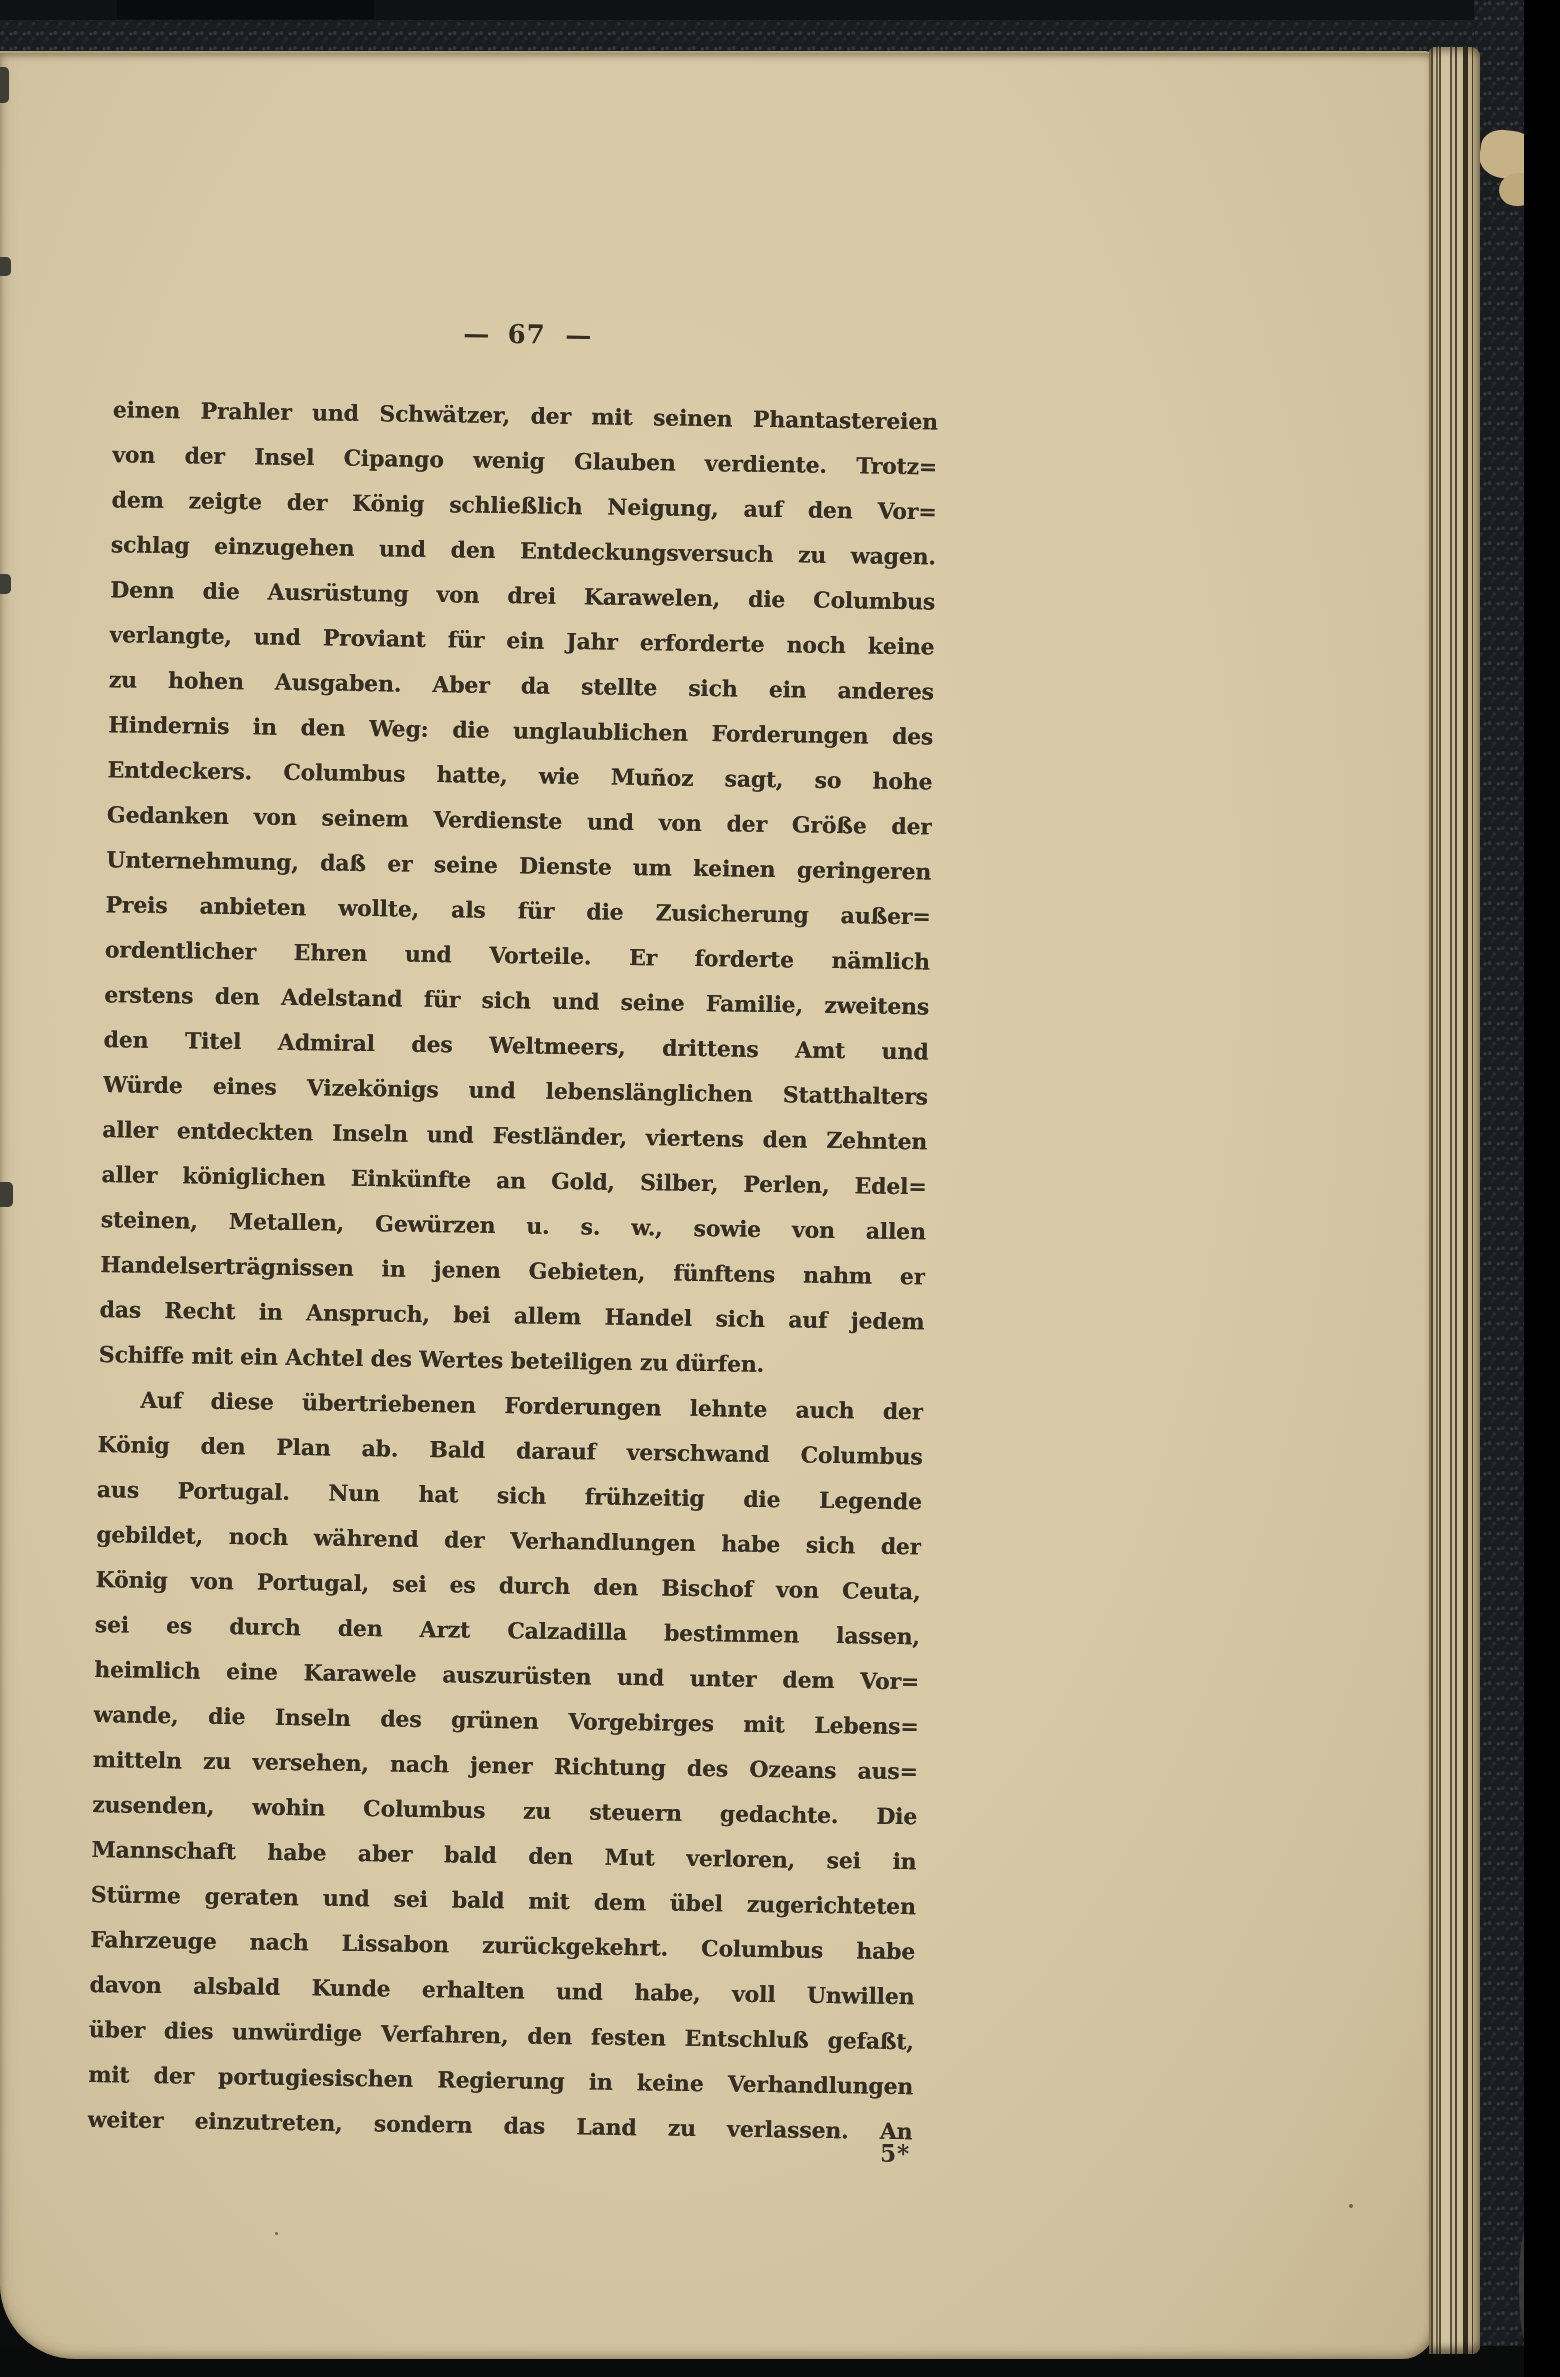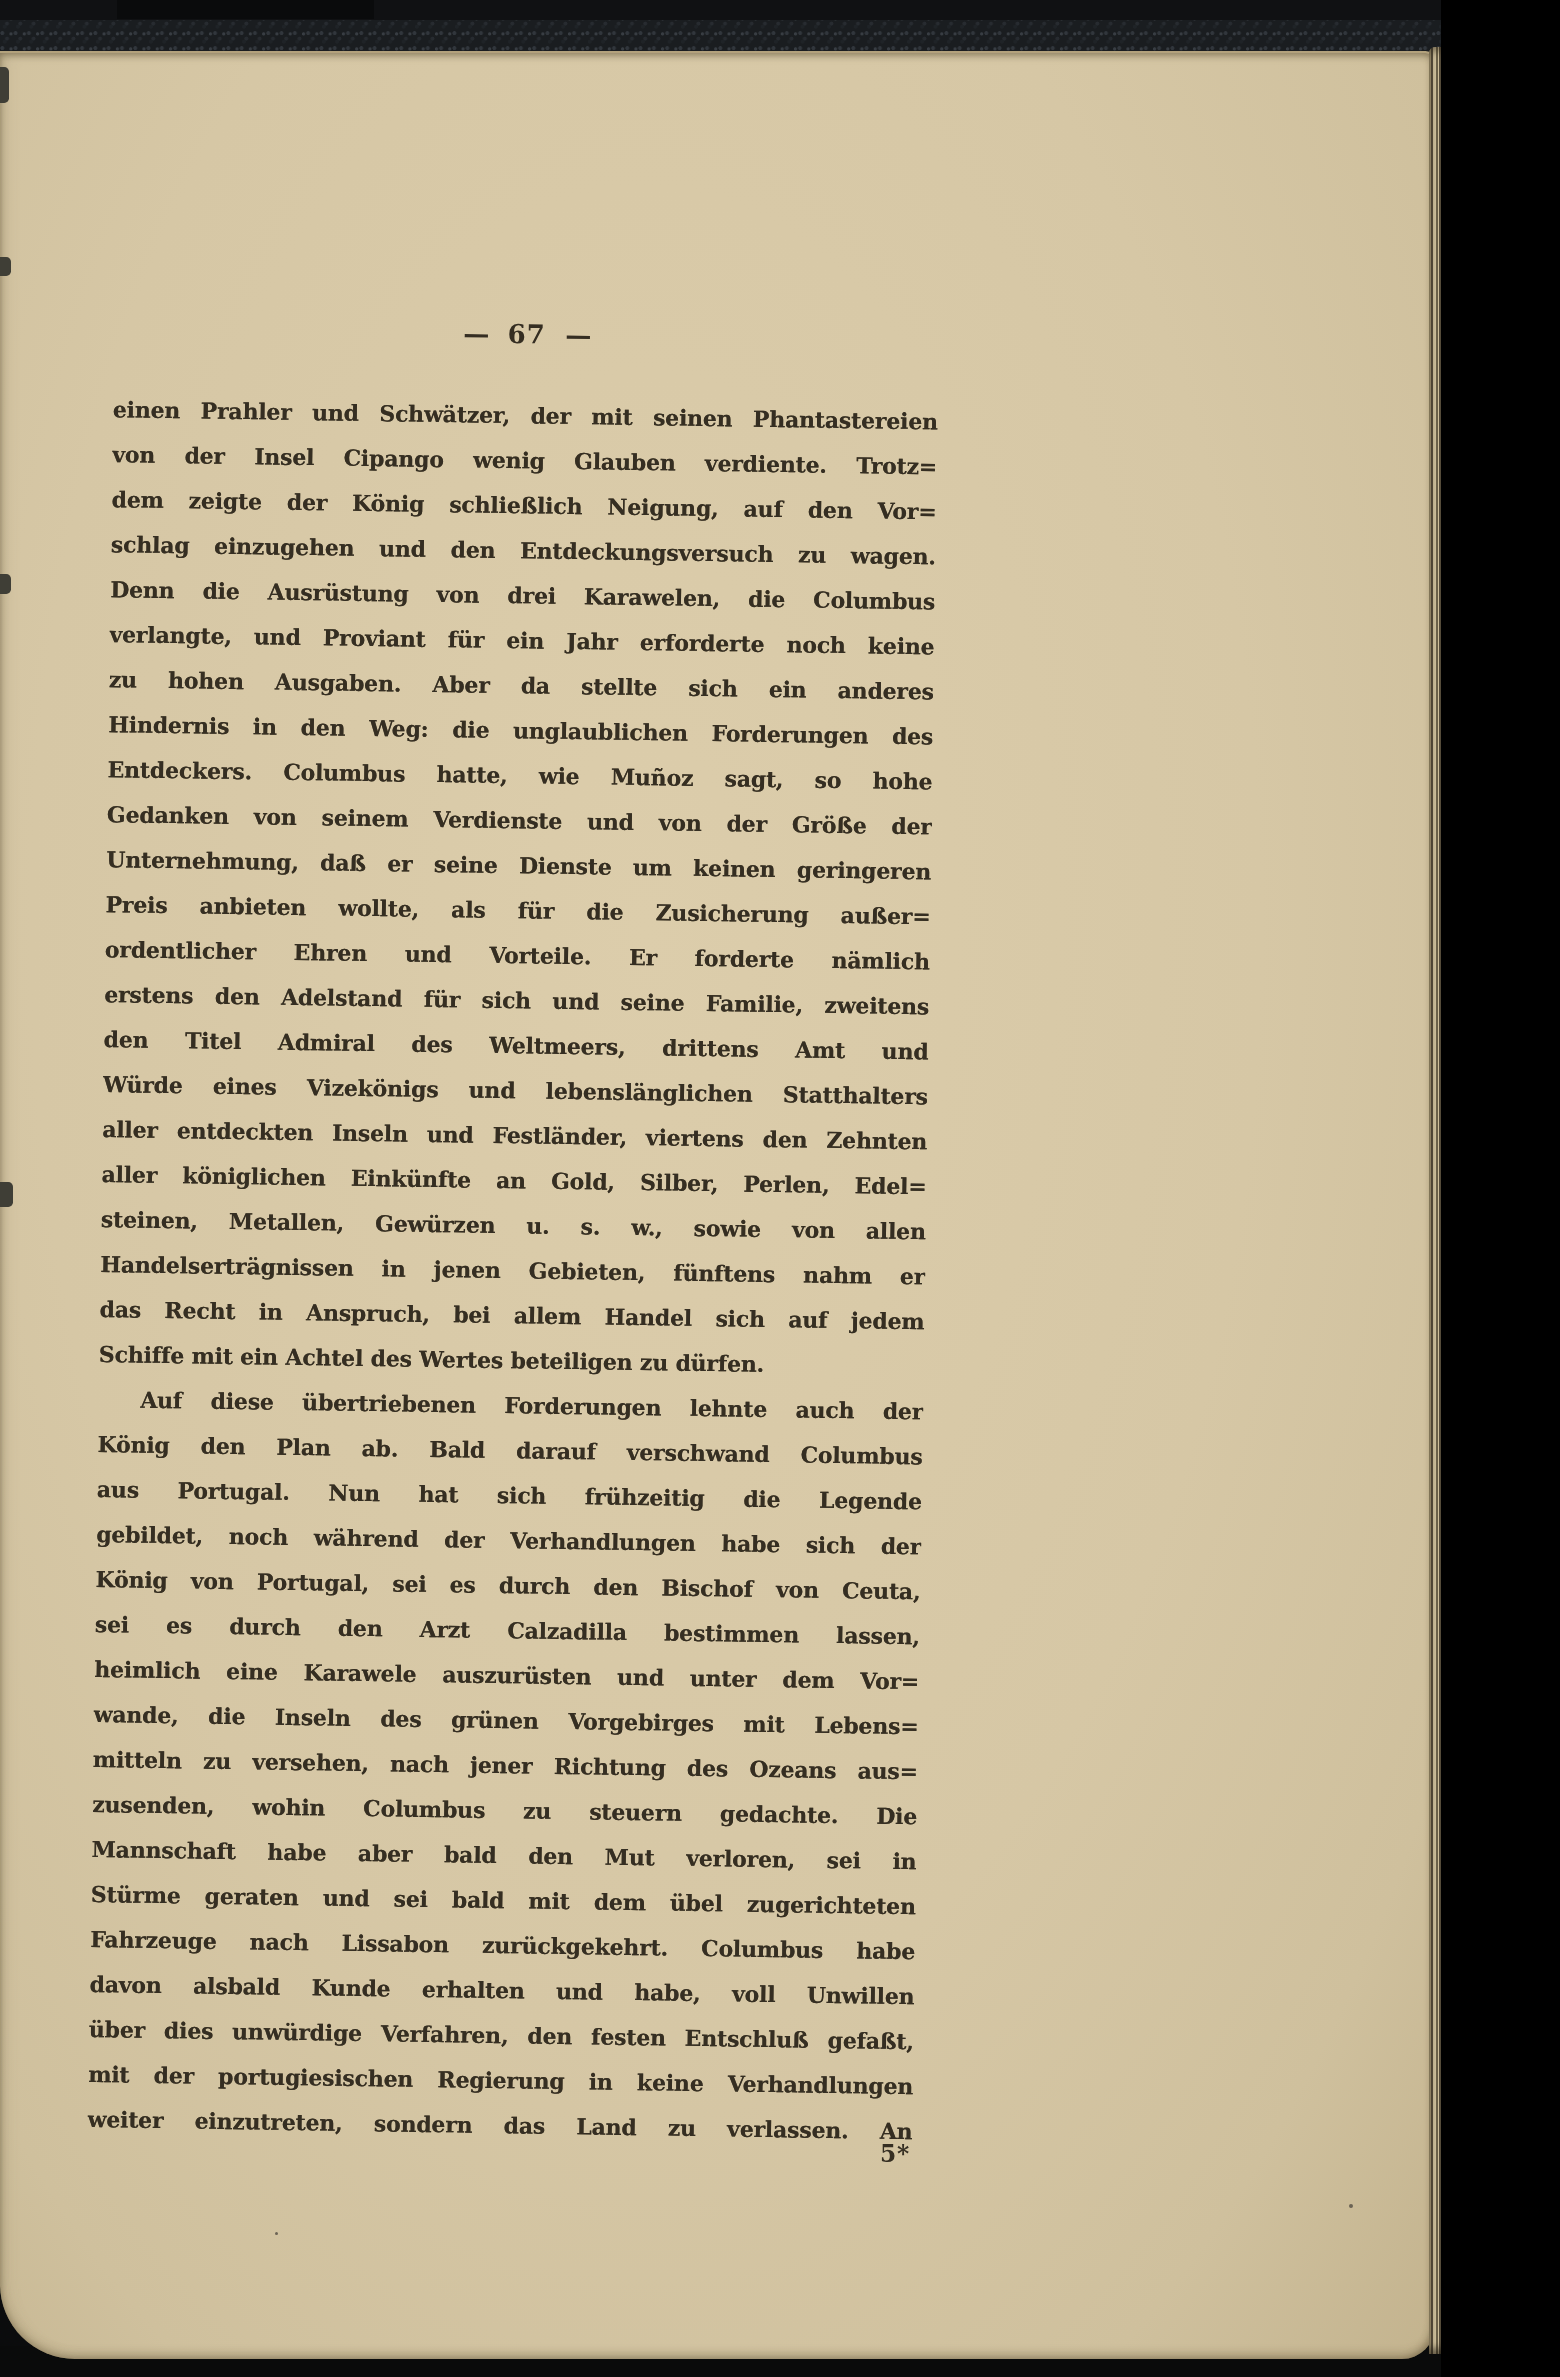--- a/index.html
+++ b/index.html
@@ -1,22 +1,21 @@
 <!DOCTYPE html>
 <html style="--paper: #dccdab; --ink: #352e22; --cover: #1a1d20; --edge_tan: #cfc09c;font-size:12.5px"><head>
 <meta charset="utf-8">
 <style>
   html,body{margin:0;padding:0;background:#000;}
   .scene{
     position:relative;
-    width:1401px;height:2377px;
+    width:1524px;height:2377px;
     overflow:hidden;
     background:#0b0c0d;
     font-family:"DejaVu Serif","Liberation Serif",serif;
-    padding-left:40px;
   }
   
   .pebble{
     background-color:#1a1d20;
     background-image:
       radial-gradient(circle at 2.3px 3.1px, #31363c 0 1.6px, transparent 2.3px),
       radial-gradient(circle at 7px 8.6px, #272b30 0 1.6px, transparent 2.3px),
       radial-gradient(circle at 11px 3.9px, #383d43 0 1.2px, transparent 2px),
       radial-gradient(circle at 4.7px 11.7px, #1f2327 0 1.6px, transparent 2.3px);
     background-size:13.3px 15px;

